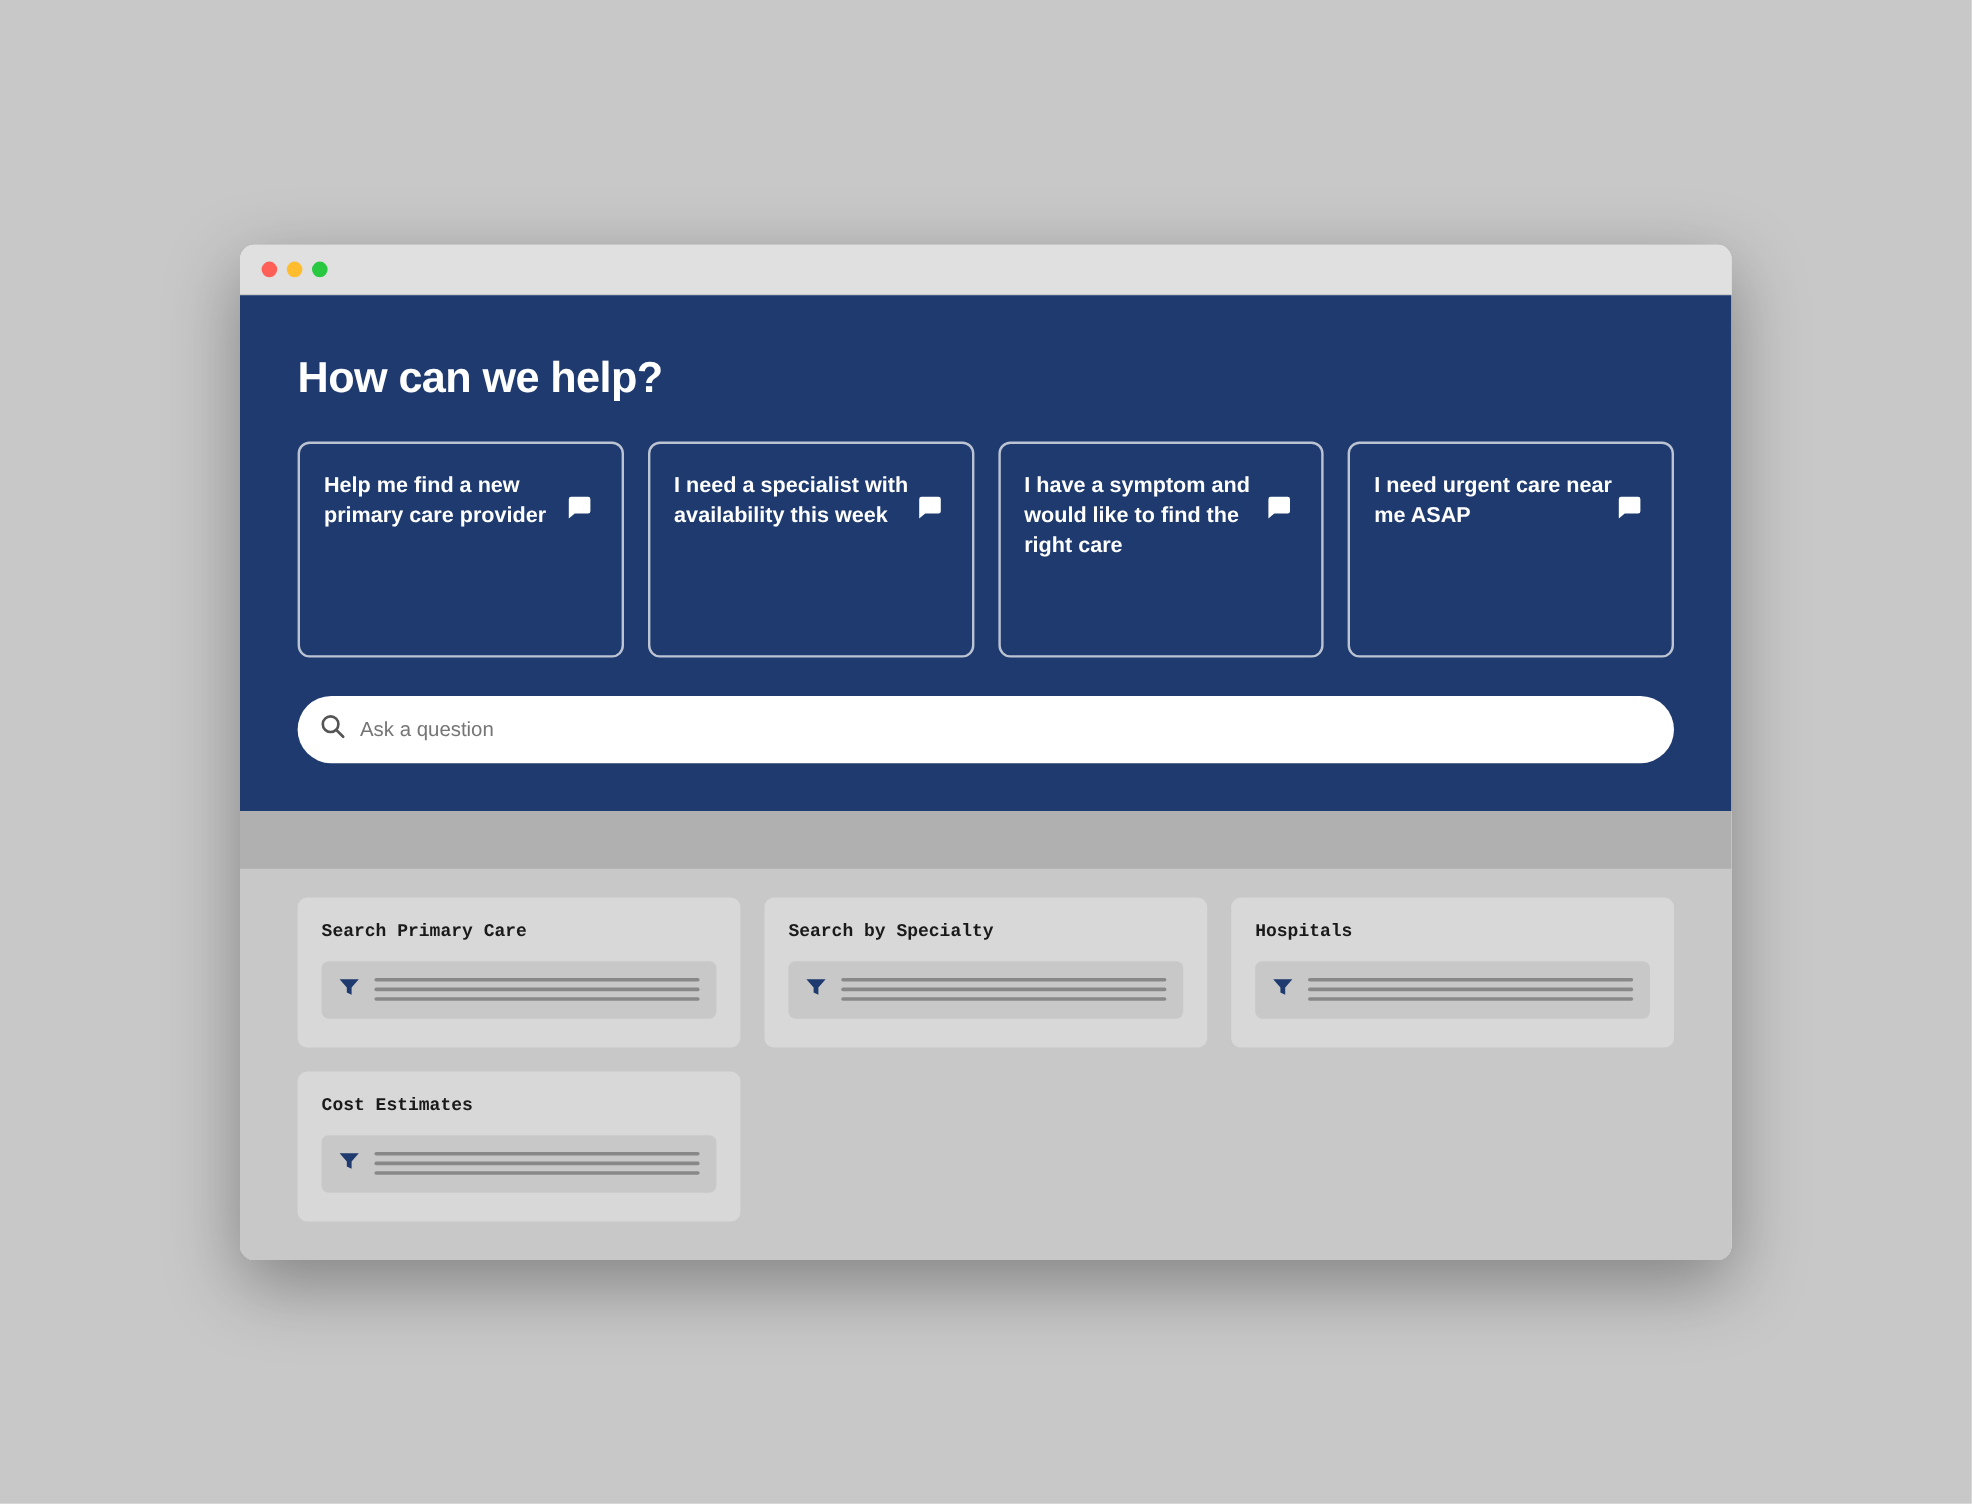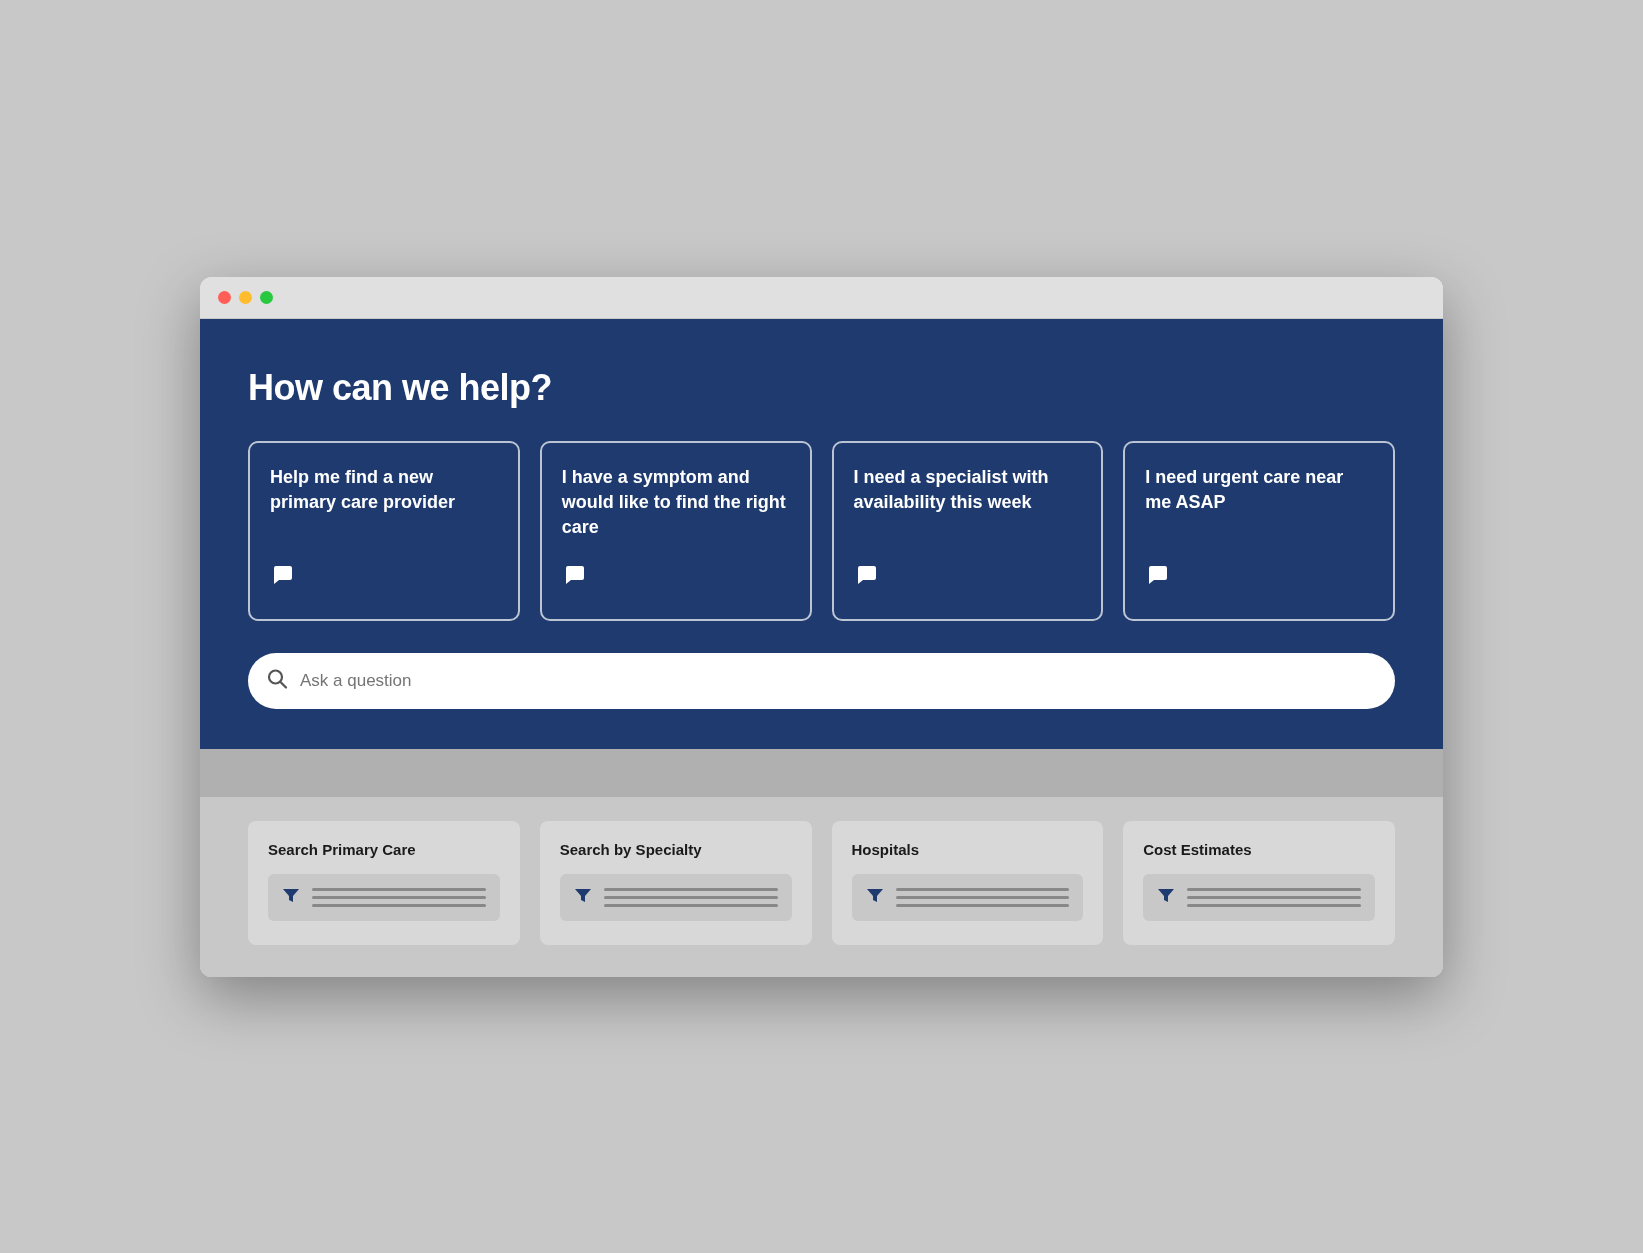--- a/index.html
+++ b/index.html
@@ -65,21 +65,21 @@
       margin-bottom: 32px;
     }
 
     .help-card {
       background: transparent;
       border: 2px solid rgba(255,255,255,0.7);
       border-radius: 10px;
       padding: 22px 20px;
       cursor: pointer;
       display: flex;
-      flex-direction: column;
+      flex-direction: row;
       justify-content: space-between;
       min-height: 180px;
       transition: background 0.15s;
     }
 
     .card-text {
       color: #ffffff;
       font-size: 18px;
       font-weight: 700;
       line-height: 1.4;
@@ -129,22 +129,23 @@
       height: 48px;
     }
 
     .bottom-cards-area {
       background: #c8c8c8;
       padding: 24px 48px 32px 48px;
     }
 
     .bottom-cards-grid {
       display: grid;
-      grid-template-columns: repeat(4, 1fr);
+      grid-template-columns: repeat(3, 1fr);
       gap: 20px;
+      font-family: Liberation Mono, monospace;
     }
 
     .bottom-card {
       background: #d8d8d8;
       border-radius: 8px;
       padding: 20px 20px 24px 20px;
       cursor: pointer;
     }
 
     .bottom-card-title {
@@ -206,30 +207,30 @@
           <span class="card-text">Help me find a new primary care provider</span>
           <span class="chat-icon">
             
             <svg width="28" height="28" viewBox="0 0 28 28" fill="white" xmlns="http://www.w3.org/2000/svg">
               <path d="M4 4h16a2 2 0 0 1 2 2v10a2 2 0 0 1-2 2H9l-5 4V6a2 2 0 0 1 2-2z"></path>
             </svg>
           </span>
         </div>
 
         <div class="help-card">
-          <span class="card-text">I have a symptom and would like to find the right care</span>
+          <span class="card-text">I need a specialist with availability this week</span>
           <span class="chat-icon">
             <svg width="28" height="28" viewBox="0 0 28 28" fill="white" xmlns="http://www.w3.org/2000/svg">
               <path d="M4 4h16a2 2 0 0 1 2 2v10a2 2 0 0 1-2 2H9l-5 4V6a2 2 0 0 1 2-2z"></path>
             </svg>
           </span>
         </div>
 
         <div class="help-card">
-          <span class="card-text">I need a specialist with availability this week</span>
+          <span class="card-text">I have a symptom and would like to find the right care</span>
           <span class="chat-icon">
             <svg width="28" height="28" viewBox="0 0 28 28" fill="white" xmlns="http://www.w3.org/2000/svg">
               <path d="M4 4h16a2 2 0 0 1 2 2v10a2 2 0 0 1-2 2H9l-5 4V6a2 2 0 0 1 2-2z"></path>
             </svg>
           </span>
         </div>
 
         <div class="help-card">
           <span class="card-text">I need urgent care near me ASAP</span>
           <span class="chat-icon">

